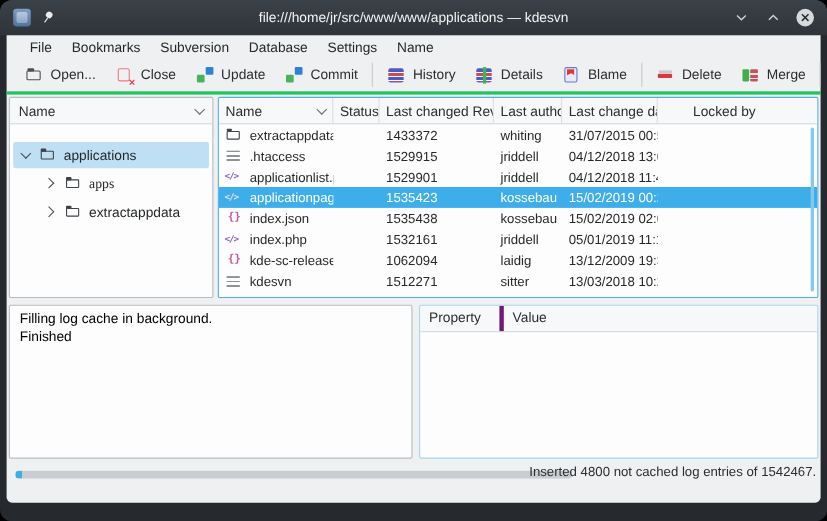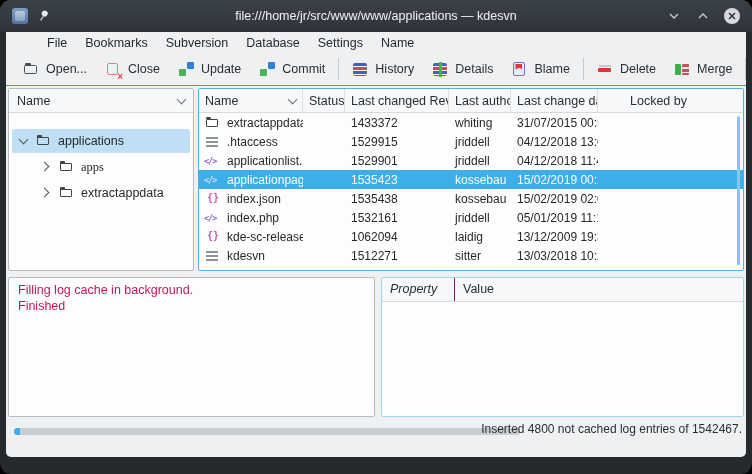--- a/index.html
+++ b/index.html
@@ -13,24 +13,24 @@
   .pin-icon{width:12px;height:14px;position:relative;transform:rotate(35deg);}
   .pin-icon::before{content:"";position:absolute;left:3px;top:1px;width:6px;height:6px;border-radius:50%;background:#e9ebed;}
   .pin-icon::after{content:"";position:absolute;left:5.5px;top:7px;width:1.5px;height:5px;background:#e9ebed;}
   .tb-title{position:absolute;left:50%;transform:translateX(-50%);font-size:12.5px;color:#f1f3f4;white-space:nowrap;}
   .tb-controls{margin-left:auto;display:flex;align-items:center;gap:13px;}
   .wc{display:flex;align-items:center;justify-content:center;width:16px;height:16px;}
   .wc-close{width:16px;height:16px;border-radius:50%;background:#d6dadd;}
   
   .content{position:absolute;left:6px;right:6px;top:32px;bottom:17px;background:#eff0f1;border-radius:0 0 5px 5px;}
   
-  .menubar{position:absolute;left:0;top:0;right:0;height:21px;display:flex;align-items:center;padding-left:12px;font-size:12.5px;color:#26292c;margin-left:20px;}
+  .menubar{position:absolute;left:0;top:0;right:0;height:21px;display:flex;align-items:center;padding-left:12px;font-size:12.5px;color:#26292c;}
   .menu-item{padding:2px 9px;}
   
-  .toolbar{position:absolute;left:0;top:21px;right:0;height:33px;display:flex;align-items:center;padding:0 8px;box-sizing:border-box;border-bottom:1px solid #22c55e;}
+  .toolbar{position:absolute;left:0;top:21px;right:0;height:33px;display:flex;align-items:center;padding:0 8px;box-sizing:border-box;border-bottom:3px solid #22c55e;}
   .tb-btn{display:flex;align-items:center;gap:6px;padding:0 9px;height:26px;font-size:12.5px;color:#2b2e31;border-radius:2px;}
   .tb-sep{width:1px;height:22px;background:#c8cbce;margin:0 4px;flex:none;}
   .tb-spacer{flex:1;}
   .tb-icon{width:17px;height:17px;position:relative;flex:none;}
   .folder-open-icon::before{content:"";position:absolute;left:1px;top:4px;width:13px;height:9px;border:1.5px solid #4b4f54;border-radius:1.5px;box-sizing:border-box;}
   .folder-open-icon::after{content:"";position:absolute;left:2px;top:2px;width:6px;height:3px;background:#4b4f54;border-radius:1px;}
   .close-document-icon::before{content:"";position:absolute;left:2px;top:2px;width:11px;height:12px;border:1.5px solid #ea7a84;border-radius:2px;box-sizing:border-box;}
   .close-document-icon::after{content:"×";position:absolute;right:-1px;bottom:-4px;color:#e1434f;font-size:10px;font-weight:bold;}
   .update-icon::before,.commit-icon::before{content:"";position:absolute;left:1px;bottom:2px;width:7px;height:7px;background:#49b35b;border-radius:1px;}
   .update-icon::after,.commit-icon::after{content:"";position:absolute;right:1px;top:1px;width:7px;height:7px;background:#2f81d8;border-radius:1px;}
@@ -39,21 +39,21 @@
   .blame-icon::before{content:"";position:absolute;left:2px;top:1px;width:12px;height:14px;background:#e7eaf7;border:1px solid #6c77c9;border-radius:2px;box-sizing:border-box;}
   .blame-icon::after{content:"";position:absolute;left:4px;top:3px;width:7px;height:6px;background:#d9363e;clip-path:polygon(0 0,100% 0,100% 100%,55% 70%,0 100%);}
   .delete-icon::before{content:"";position:absolute;left:2px;top:4px;width:12px;height:10px;background:linear-gradient(#c7cbd0 0 2px,transparent 2px 3px,transparent 3px);}
   .delete-icon::after{content:"";position:absolute;left:1px;top:7px;width:13px;height:4px;background:#d9363e;border-radius:1px;}
   .merge-icon::before{content:"";position:absolute;left:1px;top:3px;width:6px;height:11px;background:#3fae4c;border-radius:1px;}
   .merge-icon::after{content:"";position:absolute;left:8px;top:3px;width:7px;height:11px;background:linear-gradient(#c5525a 0 3px,#e3e6e9 3px 5px,#c5525a 5px 8px,#e3e6e9 8px 9px,#c5525a 9px 11px);border-radius:1px;}
   
   .panel{position:absolute;background:#fdfdfd;border:1px solid #b7bcc0;border-radius:2px;box-sizing:border-box;overflow:hidden;}
   .tree-panel{left:2px;top:56px;width:186px;height:183px;}
   .file-panel{left:192px;top:56px;width:546px;height:183px;border-color:#55aee6;}
-  .log-panel{left:2px;top:245px;width:367px;height:140px;padding:4px 9px;font-size:12.5px;color:#be185d;line-height:16px;}
+  .log-panel{left:2px;top:245px;width:367px;height:140px;padding:4px 9px;font-size:12.5px;color:#000000;line-height:16px;}
   .prop-panel{left:375px;top:245px;width:363px;height:140px;border-color:#a6d3ec;}
   .hdr{background:#f7f8f9;border-bottom:1px solid #d7d9db;font-size:12.5px;color:#2b2e31;}
   .tree-header{height:23px;display:flex;justify-content:space-between;align-items:center;padding:0 8px;}
   .chev{display:inline-block;width:6px;height:6px;border-right:1.4px solid #6d7175;border-bottom:1.4px solid #6d7175;transform:rotate(45deg);margin-top:-3px;}
   .tree-body{padding-top:4px;}
   .tree-row{display:flex;align-items:center;gap:6px;height:24px;margin:2px 3px;border-radius:2px;font-size:12.5px;color:#26292a;}
   .tree-row.tsel{background:#bfe0f4;}
   .exp{width:12px;height:12px;position:relative;flex:none;}
   .exp::before{content:"";position:absolute;width:6px;height:6px;border-right:1.4px solid #4f5357;border-bottom:1.4px solid #4f5357;}
   .exp.open::before{left:2px;top:1px;transform:rotate(45deg);}
@@ -72,21 +72,21 @@
   .fl-body{position:absolute;left:0;right:0;top:24px;}
   .fl-row{display:grid;grid-template-columns:104px 42px 104px 62px 87px 1fr;height:19px;align-items:center;font-size:12px;color:#26292a;}
   .fl-cell{padding:0 6px;overflow:hidden;white-space:nowrap;}
   .name-cell{display:flex;align-items:center;gap:6px;padding-left:6px;}
   .fl-row.sel{background:#3daee9;color:#fff;}
   .fl-row.sel .php-file-icon::before{color:#e7dcf8;}
   .fl-scrollbar{position:absolute;right:3px;top:27px;bottom:5px;width:3px;background:#85c8ee;border-radius:2px;}
   
   .prop-header{display:flex;height:23px;}
   .ph-cell{padding:0 8px;line-height:23px;}
-  .ph-cell.first{width:56px;border-right:1px solid #701a75;font-style:italic;}
+  .ph-cell.first{width:56px;border-right:4px solid #701a75;}
   
   .progress{position:absolute;left:8px;top:396px;width:506px;height:7px;background:#c9cdd1;border-radius:3px;overflow:hidden;}
   .progress-fill{height:100%;background:#3daee9;border-radius:3px 0 0 3px;}
   .status-text{position:absolute;right:4px;top:390px;font-size:12px;color:#2b2e31;}
 </style>
 </head>
 <body>
 
 <div class="window">
   <div class="titlebar">

